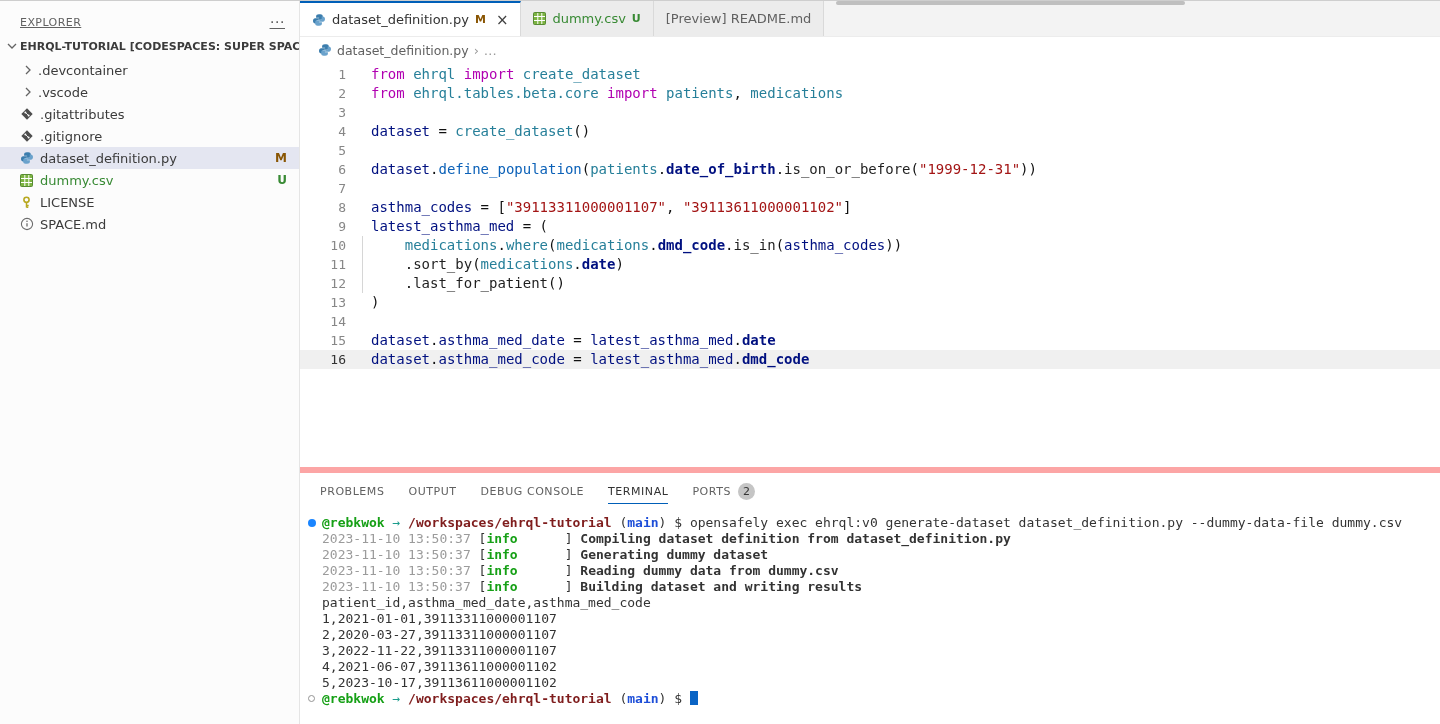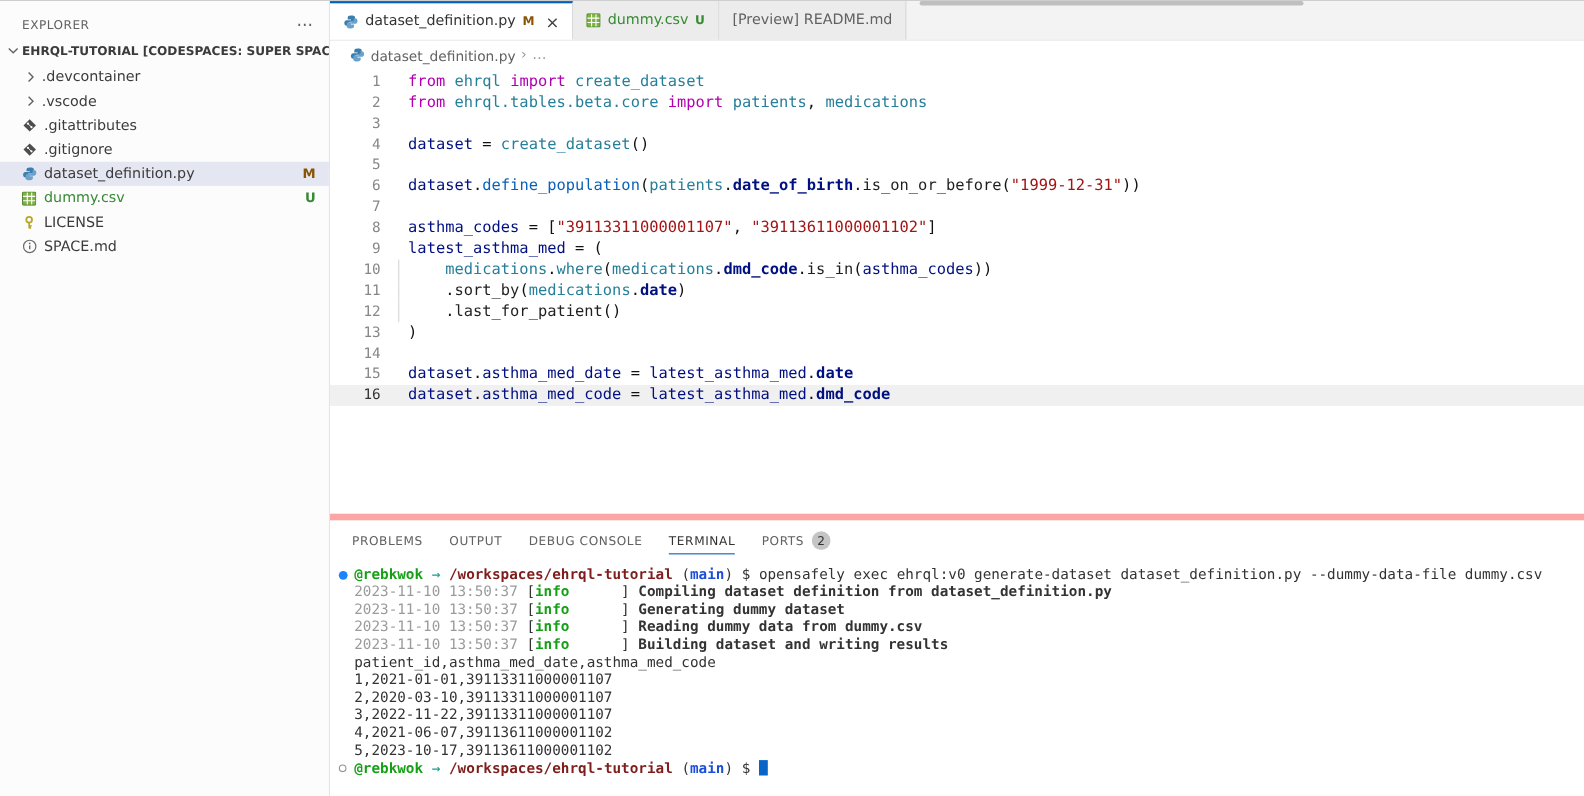--- a/index.html
+++ b/index.html
@@ -7,21 +7,21 @@
   .app{
     position:relative; width:1440px; height:724px; overflow:hidden;
     background:#fff; color:#3b3b3b;
     font-family:"DejaVu Sans","Liberation Sans",sans-serif;
     border-top:1px solid #cecece;
   }
   
   .sidebar{ position:absolute; left:0; top:0; width:300px; height:724px;
     background:#fcfcfc; border-right:1px solid #e5e5e5; }
   .sb-header{ display:flex; align-items:center; height:34px; padding:8px 14px 0 20px;
-    font-size:11px; letter-spacing:.04em; color:#616161; }
+    font-size:11px; letter-spacing:.04em; color:#616161;text-decoration:underline; }
   .sb-header .more{ margin-left:auto; font-size:15px; color:#616161; cursor:pointer; line-height:10px; }
   .sb-root{ display:flex; align-items:center; height:22px; padding:0 4px 0 4px;
     font-size:11px; font-weight:bold; color:#3b3b3b; white-space:nowrap; overflow:hidden; }
   .sb-root svg{ flex:0 0 auto; }
   .rows{ margin-top:2px; }
   .row{ display:flex; align-items:center; height:22px; font-size:13px; color:#3b3b3b;
     padding-left:20px; cursor:pointer; white-space:nowrap; }
   .row.sel{ background:#e4e6f1; }
   .row .tw{ width:16px; flex:0 0 aupx; display:flex; align-items:center; justify-content:center; flex:0 0 16px;}
   .row .fic{ width:18px; flex:0 0 18px; display:flex; align-items:center; }
@@ -308,21 +308,21 @@
           </div>
         </div>
       <div class="terminal" id="terminal">
           <div class="tline"><span class="deco run"></span><span class="t-user">@rebkwok</span><span class="t-fg"> </span><span class="t-arrow">→</span><span class="t-fg"> </span><span class="t-path">/workspaces/ehrql-tutorial</span><span class="t-fg"> (</span><span class="t-branch">main</span><span class="t-fg">) $ </span><span class="t-fg">opensafely exec ehrql:v0 generate-dataset dataset_definition.py --dummy-data-file dummy.csv</span></div>
           <div class="tline"><span class="t-ts">2023-11-10 13:50:37 </span><span class="t-fg">[</span><span class="t-info">info</span><span class="t-fg">      ] </span><span class="t-msg">Compiling dataset definition from dataset_definition.py</span></div>
           <div class="tline"><span class="t-ts">2023-11-10 13:50:37 </span><span class="t-fg">[</span><span class="t-info">info</span><span class="t-fg">      ] </span><span class="t-msg">Generating dummy dataset</span></div>
           <div class="tline"><span class="t-ts">2023-11-10 13:50:37 </span><span class="t-fg">[</span><span class="t-info">info</span><span class="t-fg">      ] </span><span class="t-msg">Reading dummy data from dummy.csv</span></div>
           <div class="tline"><span class="t-ts">2023-11-10 13:50:37 </span><span class="t-fg">[</span><span class="t-info">info</span><span class="t-fg">      ] </span><span class="t-msg">Building dataset and writing results</span></div>
           <div class="tline"><span class="t-fg">patient_id,asthma_med_date,asthma_med_code</span></div>
           <div class="tline"><span class="t-fg">1,2021-01-01,39113311000001107</span></div>
-          <div class="tline"><span class="t-fg">2,2020-03-10,39113311000001107</span></div>
+          <div class="tline"><span class="t-fg">2,2020-03-27,39113311000001107</span></div>
           <div class="tline"><span class="t-fg">3,2022-11-22,39113311000001107</span></div>
           <div class="tline"><span class="t-fg">4,2021-06-07,39113611000001102</span></div>
           <div class="tline"><span class="t-fg">5,2023-10-17,39113611000001102</span></div>
           <div class="tline"><span class="deco prompt"></span><span class="t-user">@rebkwok</span><span class="t-fg"> </span><span class="t-arrow">→</span><span class="t-fg"> </span><span class="t-path">/workspaces/ehrql-tutorial</span><span class="t-fg"> (</span><span class="t-branch">main</span><span class="t-fg">) $ </span><span class="t-cursor"></span></div>
         </div>
     </div>
   </main>
 
 </div>
 

